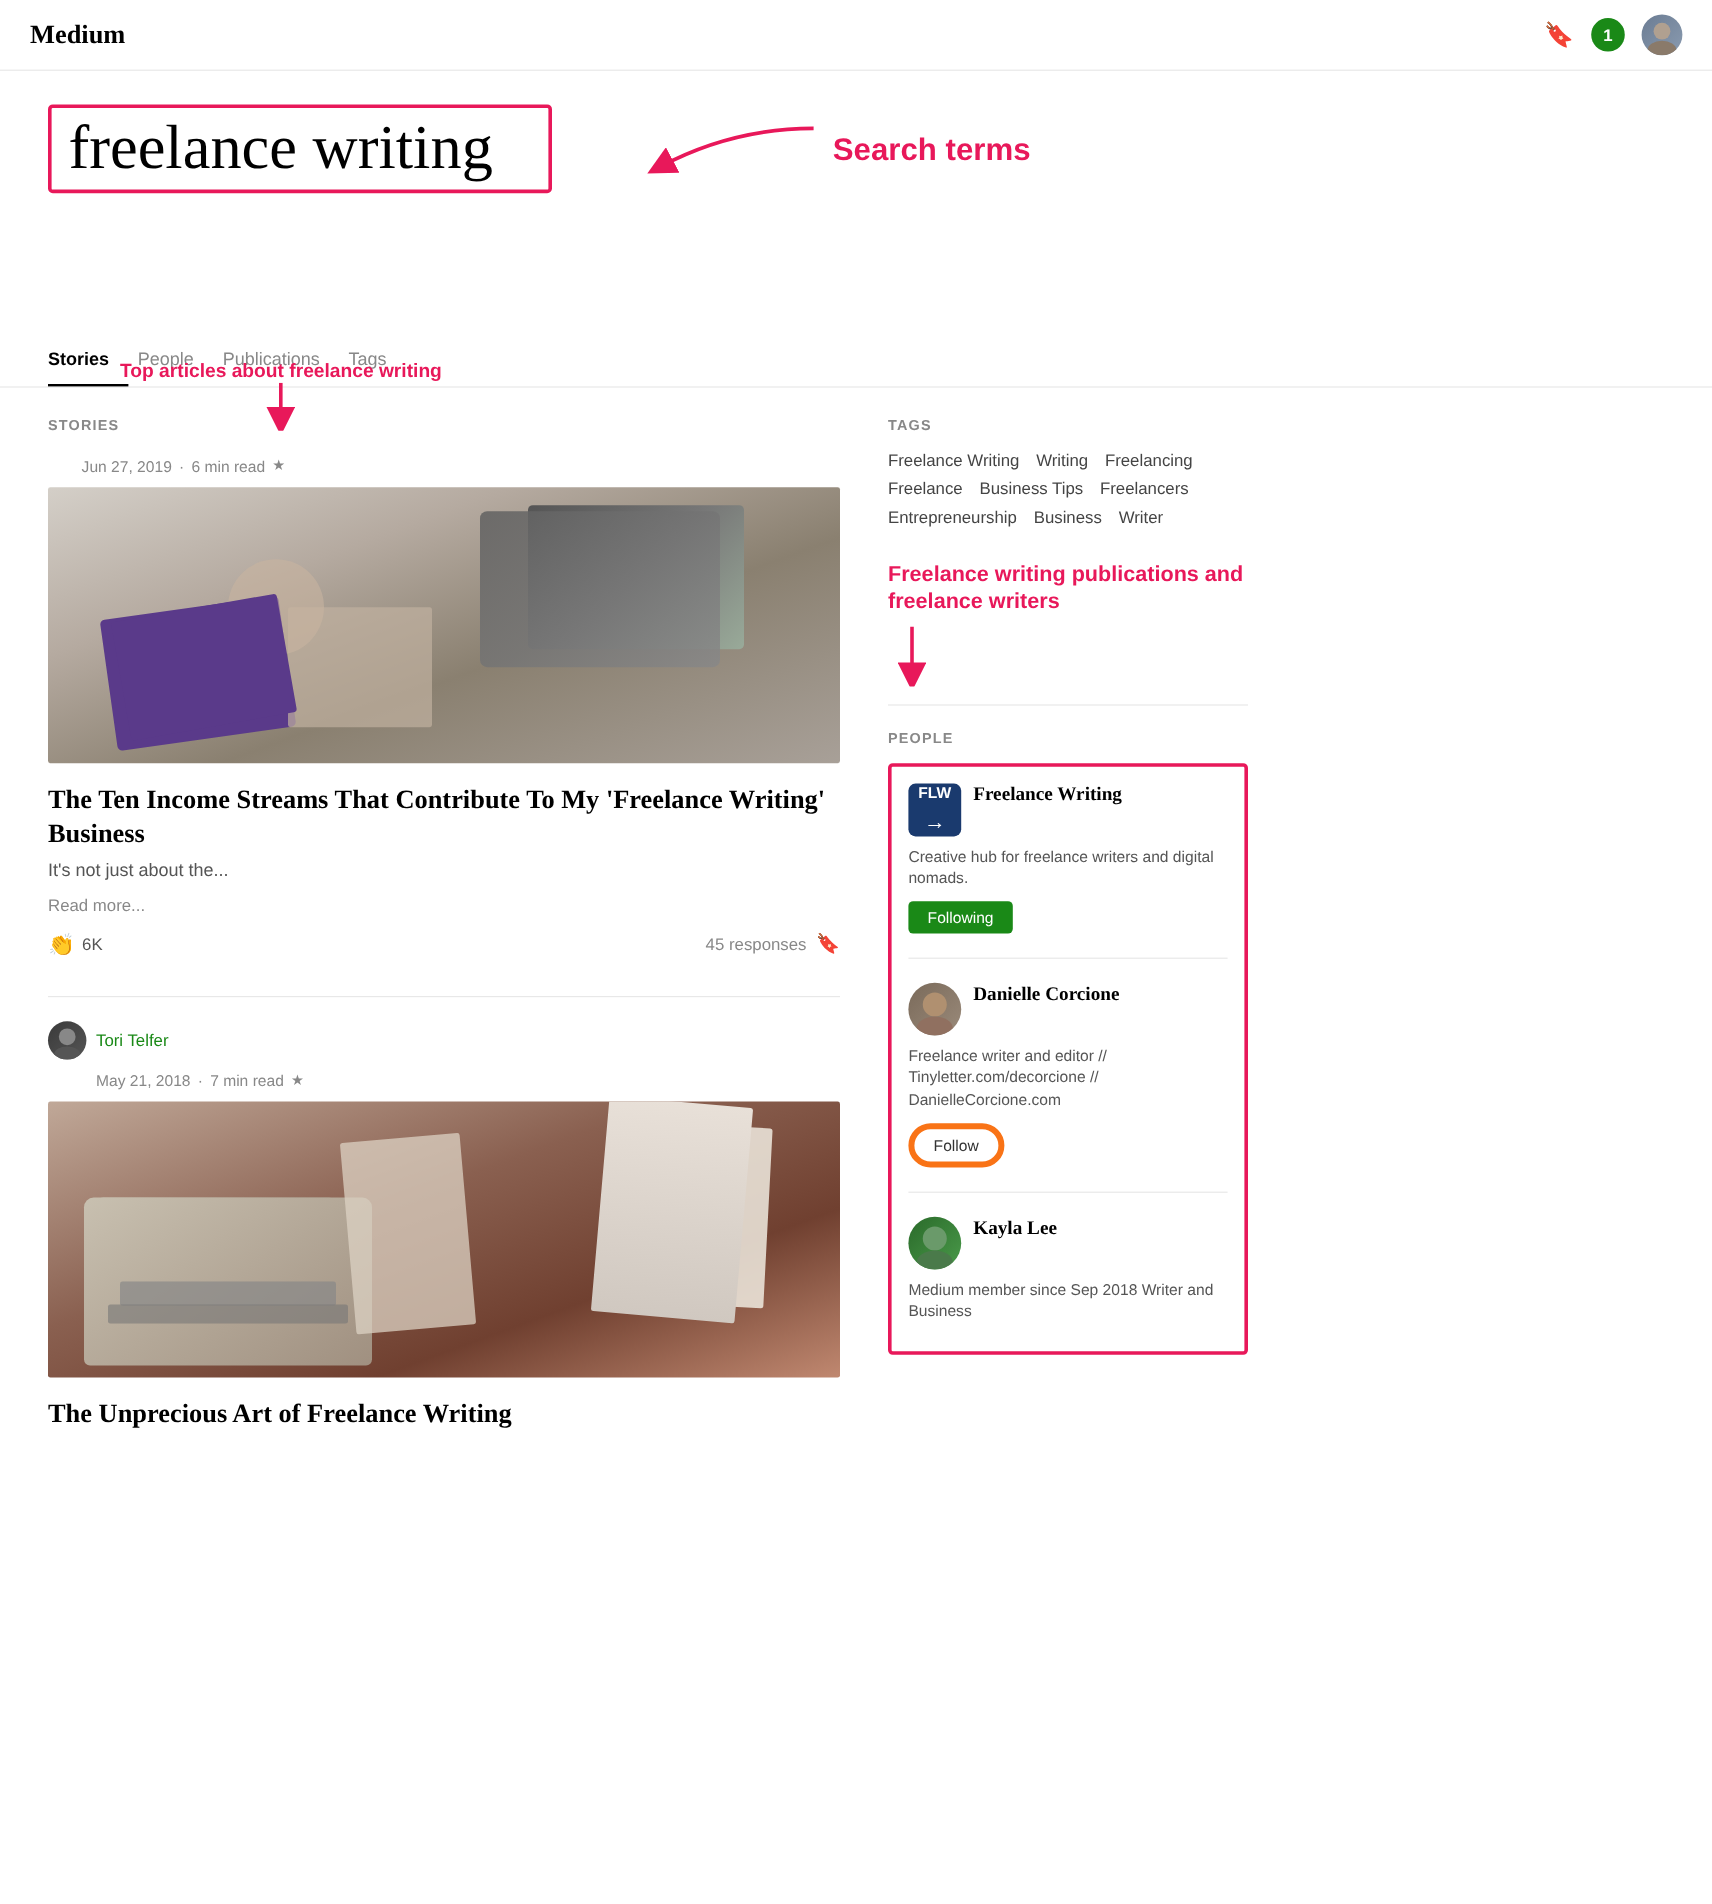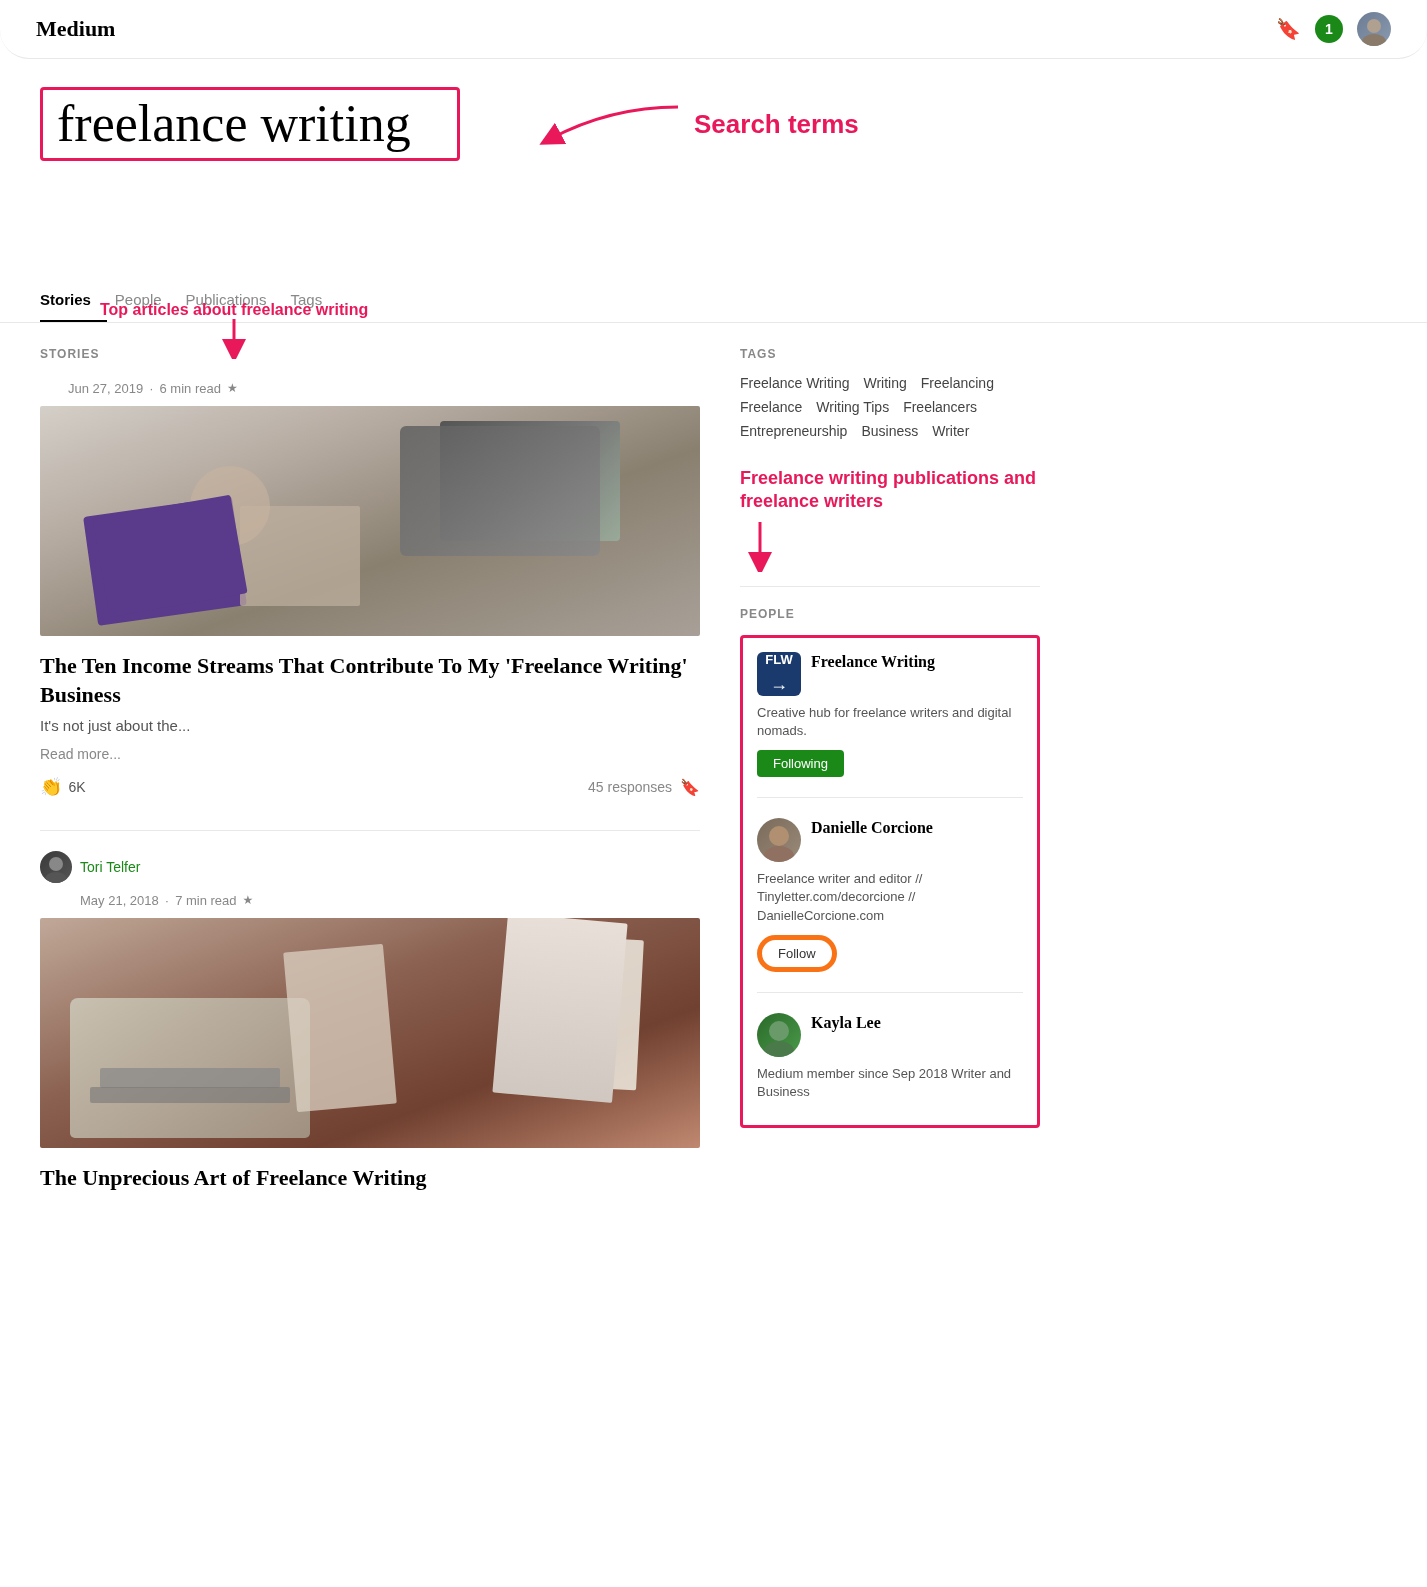--- a/index.html
+++ b/index.html
@@ -3,23 +3,22 @@
   <meta charset="utf-8">
   <style>
     * { box-sizing: border-box; margin: 0; padding: 0; }
     body { font-family: 'Georgia', serif; background: #fff; color: #333; font-size: 16px; }
 
     
     .header {
       display: flex;
       align-items: center;
       justify-content: space-between;
-      padding: 12px 36px;
+      padding: 12px 25px;
       border-bottom: 1px solid #e8e8e8;
-      border-radius: 29px;
     }
     .header-logo {
       font-family: 'Georgia', serif;
       font-size: 22px;
       font-weight: bold;
       color: #000;
     }
     .header-right {
       display: flex;
       align-items: center;
@@ -542,21 +541,21 @@
   </div>
 
   <div class="right-col">
 
     <div class="right-section-label">TAGS</div>
     <div class="tags-grid">
       <span class="tag-item">Freelance Writing</span>
       <span class="tag-item">Writing</span>
       <span class="tag-item">Freelancing</span>
       <span class="tag-item">Freelance</span>
-      <span class="tag-item">Writing Tips</span>
+      <span class="tag-item">Business Tips</span>
       <span class="tag-item">Freelancers</span>
       <span class="tag-item">Entrepreneurship</span>
       <span class="tag-item">Business</span>
       <span class="tag-item">Writer</span>
     </div>
 
     <div style="margin-bottom:10px; position:relative;">
       <span class="annotation-label-pink">Freelance writing publications and freelance writers</span>
       <svg width="40" height="50" viewBox="0 0 40 50">
         <defs>

